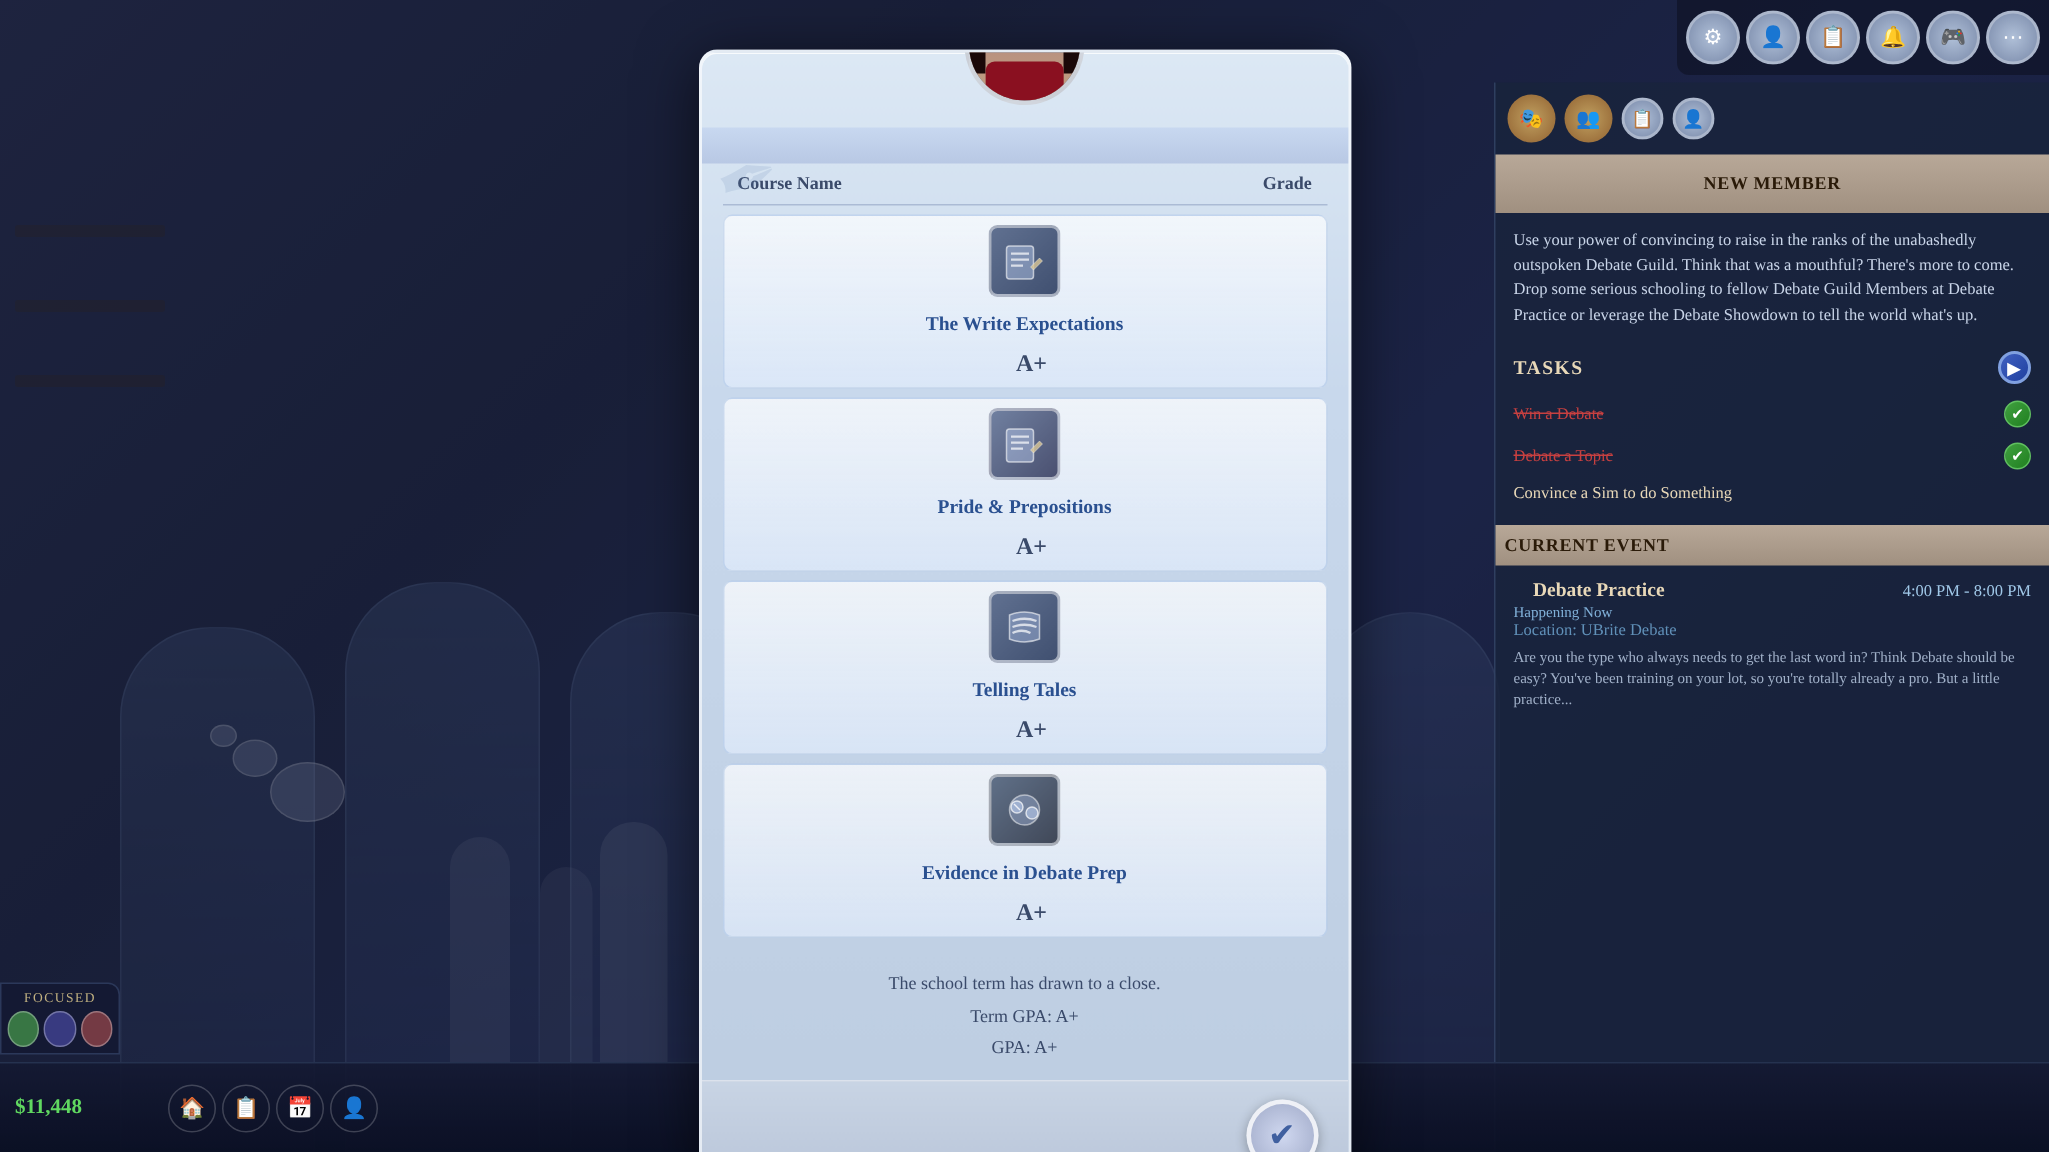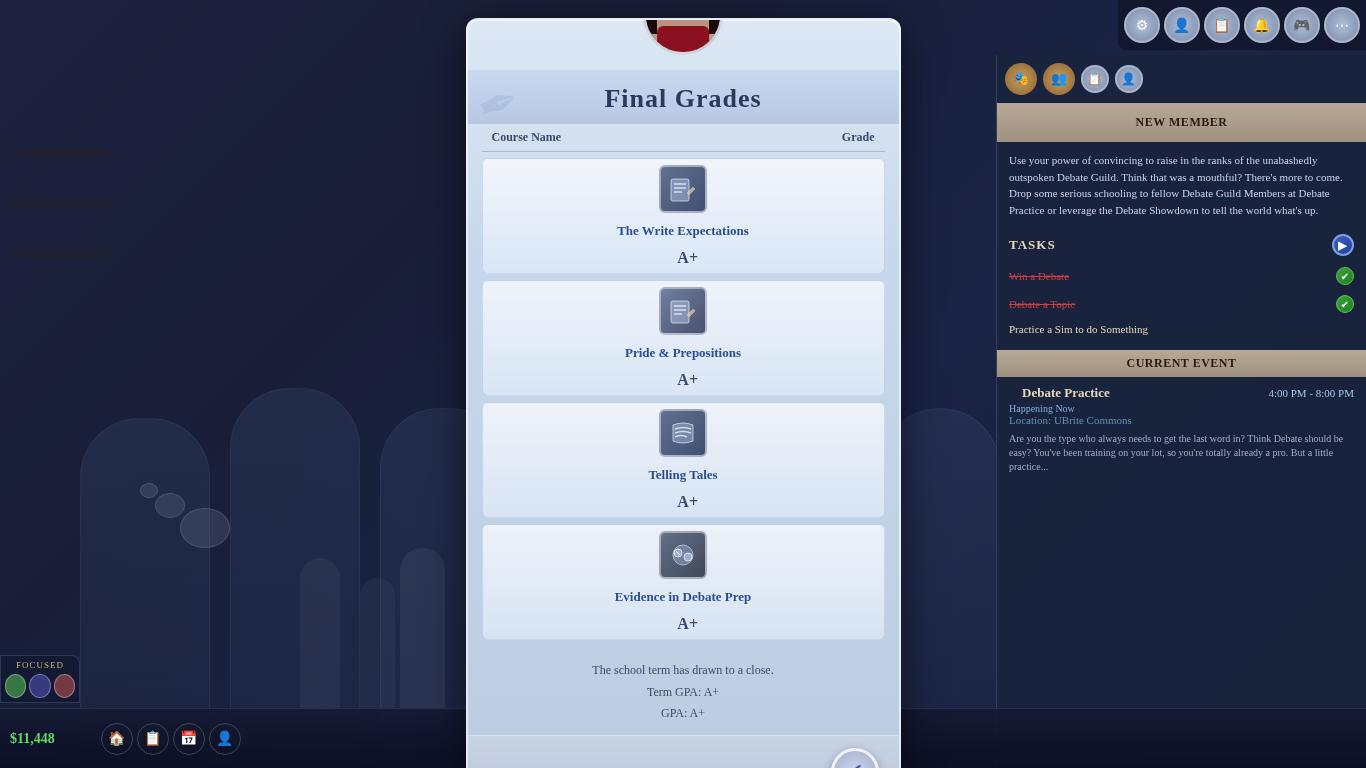--- a/index.html
+++ b/index.html
@@ -179,21 +179,21 @@
       border: 1px solid #60c060;
       display: flex;
       align-items: center;
       justify-content: center;
       font-size: 10px;
       color: #fff;
     }
 
     .current-event-banner {
       background: linear-gradient(180deg, #b8a898, #a09080);
-      text-align: center;
+      text-align: left;
       padding: 6px;
       font-size: 12px;
       color: #2a1a08;
       font-weight: bold;
       letter-spacing: 0.5px;
       text-transform: uppercase;
       margin-top: 10px;
     }
 
     .event-details {
@@ -231,21 +231,21 @@
       position: absolute;
       bottom: 0;
       left: 0;
       right: 0;
       height: 60px;
       background: linear-gradient(180deg, rgba(20,25,50,0.9) 0%, rgba(10,15,35,0.95) 100%);
       border-top: 1px solid rgba(100,130,180,0.3);
       display: flex;
       align-items: center;
       padding: 0 10px;
-      gap: 11px;
+      gap: 22px;
     }
 
     .money-display {
       color: #60d860;
       font-size: 14px;
       font-weight: bold;
       min-width: 80px;
     }
 
     .bottom-icons {
@@ -588,34 +588,34 @@
 
   <div class="task-item">
     <span class="task-completed">Win a Debate</span>
     <div class="task-check">✔</div>
   </div>
   <div class="task-item">
     <span class="task-completed">Debate a Topic</span>
     <div class="task-check">✔</div>
   </div>
   <div class="task-item">
-    <span class="task-active">Practice a Sim to do Something</span>
+    <span class="task-active">Convince a Sim to do Something</span>
   </div>
 
   <div class="current-event-banner">
     <span>Current Event</span>
   </div>
 
   <div class="event-details">
     <div style="display:flex; justify-content:space-between; align-items:baseline;">
       <span class="event-title">Debate Practice</span>
       <span class="event-time">4:00 PM - 8:00 PM</span>
     </div>
     <div style="font-size:10px; color:#80b0d8; margin-top:2px;">Happening Now</div>
-    <div class="event-location">Location: UBrite Commons</div>
+    <div class="event-location">Location: UBrite Debate</div>
     <div class="event-description">Are you the type who always needs to get the last word in? Think Debate should be easy? You've been training on your lot, so you're totally already a pro. But a little practice...</div>
   </div>
 </div>
 
 <div class="modal-overlay">
   <div class="modal-container" style="margin-top: 60px;">
 
     <div style="position:relative; height:50px;">
       <div style="position:absolute; top:-45px; left:50%; transform:translateX(-50%); z-index:10;">
         <div class="sim-portrait">
@@ -627,21 +627,20 @@
 
             <div style="position:absolute; top:45%; left:6%; width:5px; height:8px; background:#c0a030; border-radius:50%;"></div>
           </div>
         </div>
       </div>
     </div>
 
     <div class="modal-header-bg">
 
       <div class="watermark">✒</div>
-      <h2 class="modal-title">Final Grades</h2>
     </div>
 
     <div class="grade-table">
       <div class="table-header">
         <span>Course Name</span>
         <span>Grade</span>
       </div>
 
       <div class="grade-row">
         <div class="course-icon icon-writing">

